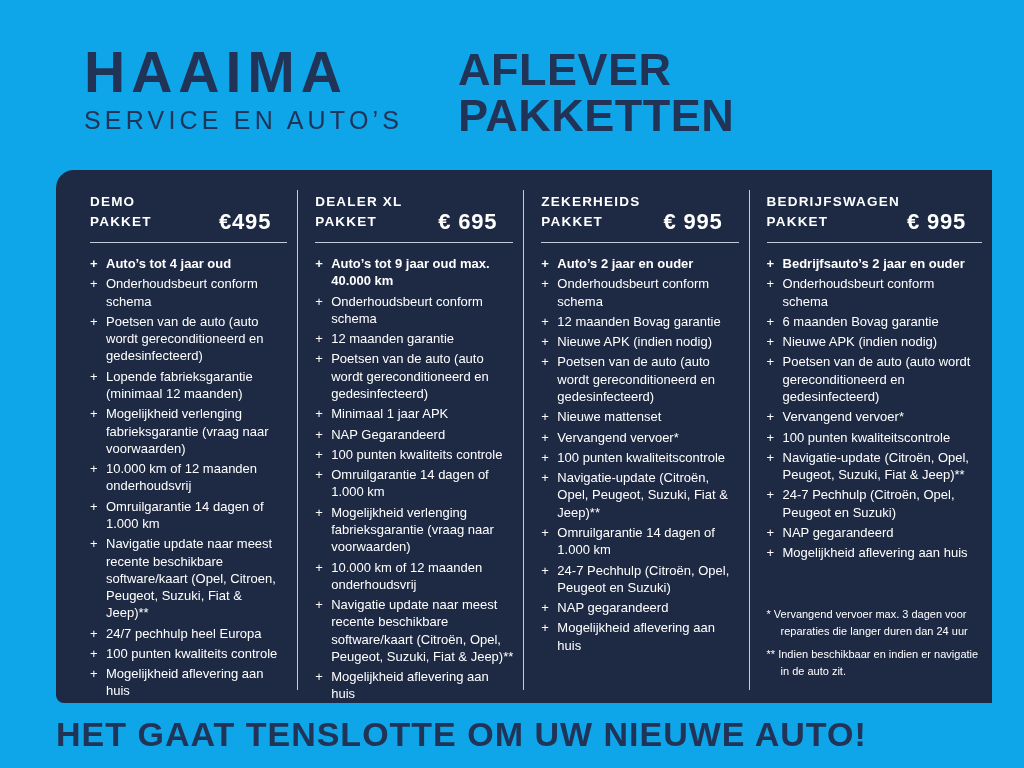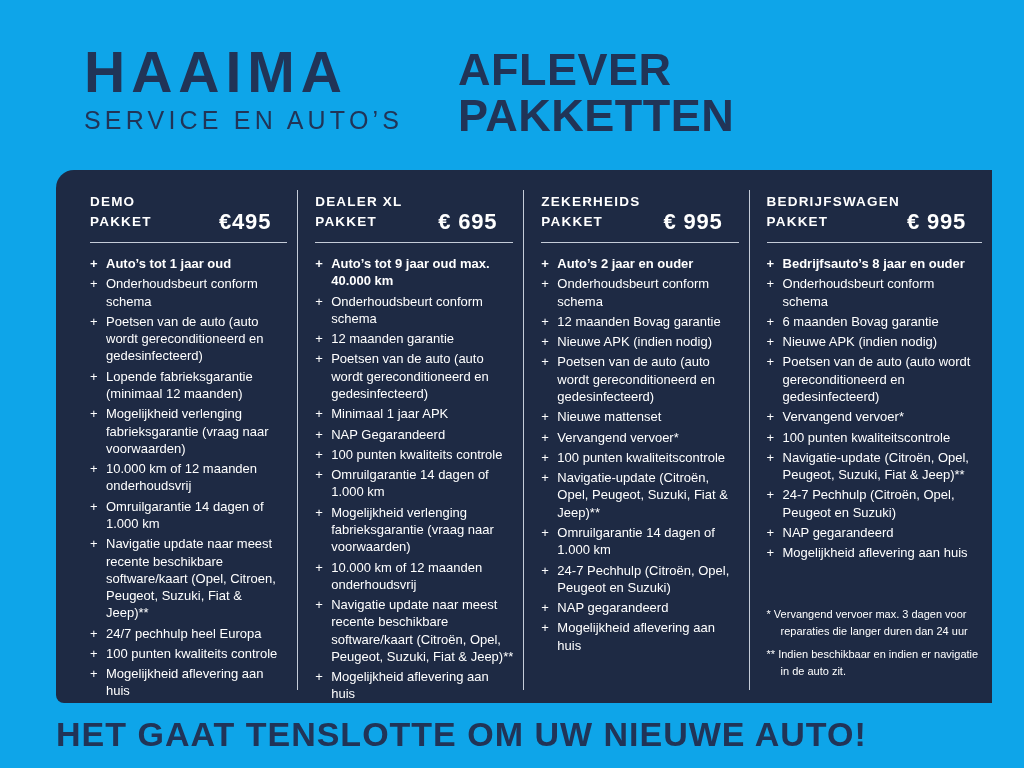--- a/index.html
+++ b/index.html
@@ -78,21 +78,21 @@
     <section class="col col-1">
       <header class="pkg-head">
         <div class="pkg-name">
           <span>DEMO</span><br>
           <span>PAKKET</span>
         </div>
         <div class="pkg-price">€495</div>
       </header>
       <hr class="pkg-rule">
       <ul class="pkg-items">
-          <li>Auto’s tot 1 jaar oud</li>
+          <li>Auto’s tot 4 jaar oud</li>
           <li>Onderhoudsbeurt conform schema</li>
           <li>Poetsen van de auto (auto wordt gereconditioneerd en gedesinfecteerd)</li>
           <li>Lopende fabrieksgarantie (minimaal 12 maanden)</li>
           <li>Mogelijkheid verlenging fabrieksgarantie (vraag naar voorwaarden)</li>
           <li>10.000 km of 12 maanden onderhoudsvrij</li>
           <li>Omruilgarantie 14 dagen of 1.000 km</li>
           <li>Navigatie update naar meest recente beschikbare software/kaart (Opel, Citroen, Peugeot, Suzuki, Fiat &amp; Jeep)**</li>
           <li>24/7 pechhulp heel Europa</li>
           <li>100 punten kwaliteits controle</li>
           <li>Mogelijkheid aflevering aan huis</li>
@@ -153,21 +153,21 @@
     <section class="col col-4">
       <header class="pkg-head">
         <div class="pkg-name">
           <span>BEDRIJFSWAGEN</span><br>
           <span>PAKKET</span>
         </div>
         <div class="pkg-price">€ 995</div>
       </header>
       <hr class="pkg-rule">
       <ul class="pkg-items">
-          <li>Bedrijfsauto’s 8 jaar en ouder</li>
+          <li>Bedrijfsauto’s 2 jaar en ouder</li>
           <li>Onderhoudsbeurt conform schema</li>
           <li>6 maanden Bovag garantie</li>
           <li>Nieuwe APK (indien nodig)</li>
           <li>Poetsen van de auto (auto wordt gereconditioneerd en gedesinfecteerd)</li>
           <li>Vervangend vervoer*</li>
           <li>100 punten kwaliteitscontrole</li>
           <li>Navigatie-update (Citroën, Opel, Peugeot, Suzuki, Fiat &amp; Jeep)**</li>
           <li>24-7 Pechhulp (Citroën, Opel, Peugeot en Suzuki)</li>
           <li>NAP gegarandeerd</li>
           <li>Mogelijkheid aflevering aan huis</li>

